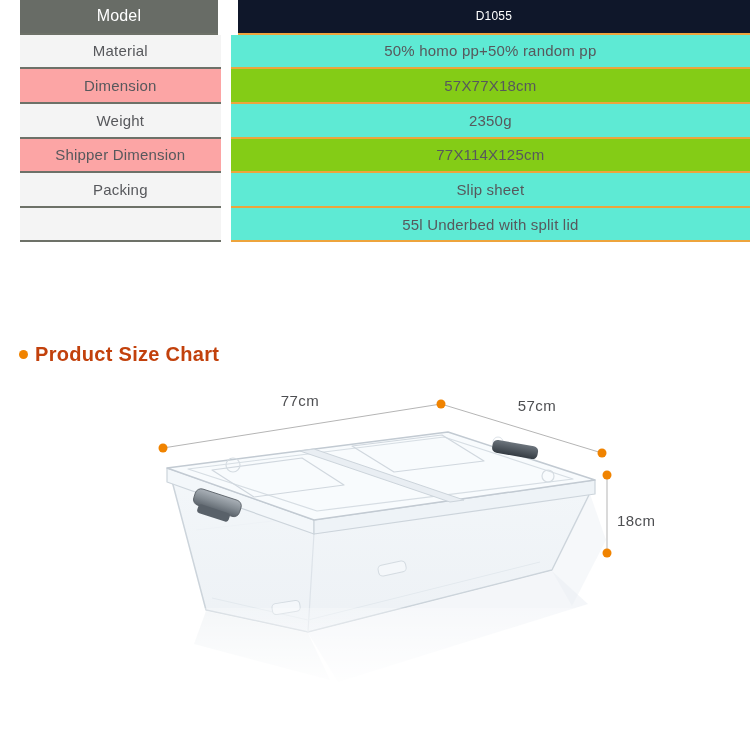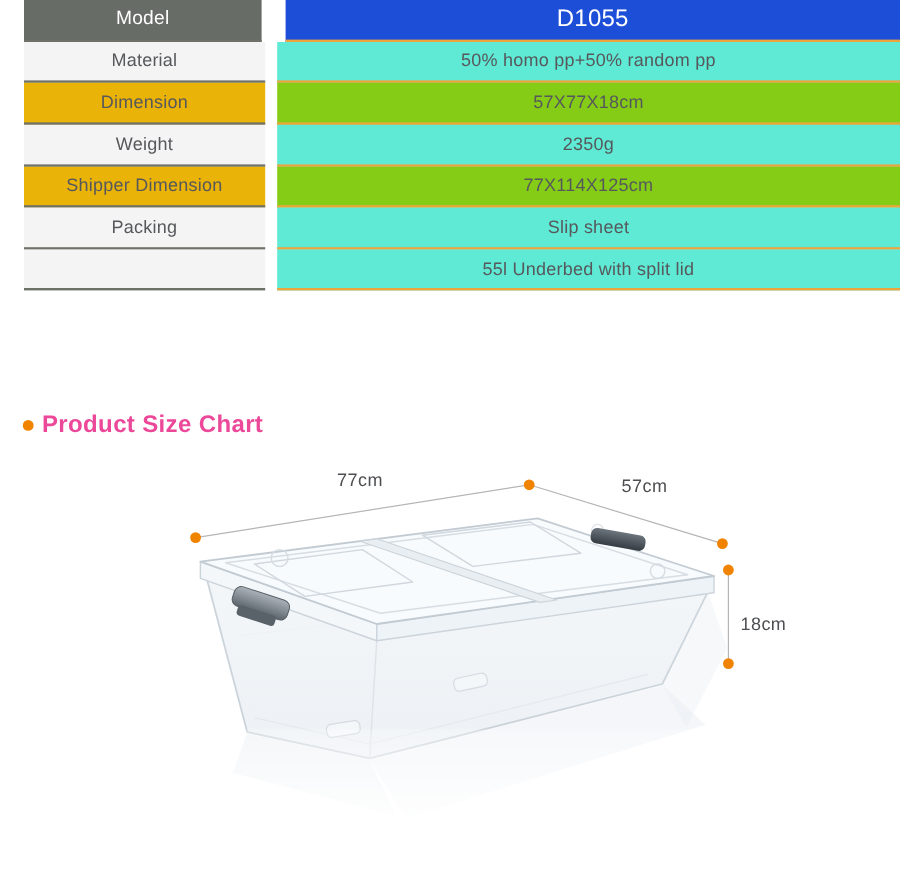--- a/index.html
+++ b/index.html
@@ -7,28 +7,28 @@
   .page{position:relative;width:750px;height:739px;background:#fff;overflow:hidden;}
 
   
   .spec-table{position:absolute;left:0;top:0;width:750px;}
   .spec-row{display:flex;height:34.625px;}
   .cell{box-sizing:border-box;display:flex;align-items:center;justify-content:center;
         font-size:15px;color:#57585c;letter-spacing:.2px;white-space:nowrap;}
   .label-cell{width:204px;margin-left:20px;border-bottom:2px solid #6d7168;background:#f4f4f4;}
   .value-cell{width:528px;margin-left:10px;border-bottom:2px solid #eda43c;background:#5eead4;}
   .spec-row.header .label-cell{background:#686c66;color:#ffffff;font-size:16px;}
-  .spec-row.header .value-cell{background:#1d4ed8;color:#ffffff;font-size:20px;margin-left:20px;}
-  .spec-row.gray .label-cell{background:#eab308;}
+  .spec-row.header .value-cell{background:#0f172a;color:#ffffff;font-size:12px;margin-left:20px;}
+  .spec-row.gray .label-cell{background:#fca5a5;}
   .spec-row.gray .value-cell{background:#84cc16;}
 
   
   .section-heading{position:absolute;left:19px;top:343px;display:flex;align-items:center;}
   .bullet{width:9px;height:9px;border-radius:50%;background:#f08300;margin-right:7px;}
-  .heading-text{font-size:20px;font-weight:bold;color:#ec4899;letter-spacing:.3px;}
+  .heading-text{font-size:20px;font-weight:bold;color:#c2410c;letter-spacing:.3px;}
 
   
   .product-figure{position:absolute;left:0;top:380px;width:676px;height:340px;padding-left:13px;}
   .product-figure svg{position:absolute;left:0;top:0;}
   .dim-label{position:absolute;font-size:15px;color:#4e4f52;letter-spacing:.4px;}
   .dim-label.center{transform:translateX(-50%);}
 </style>
 </head>
 <body>
 

